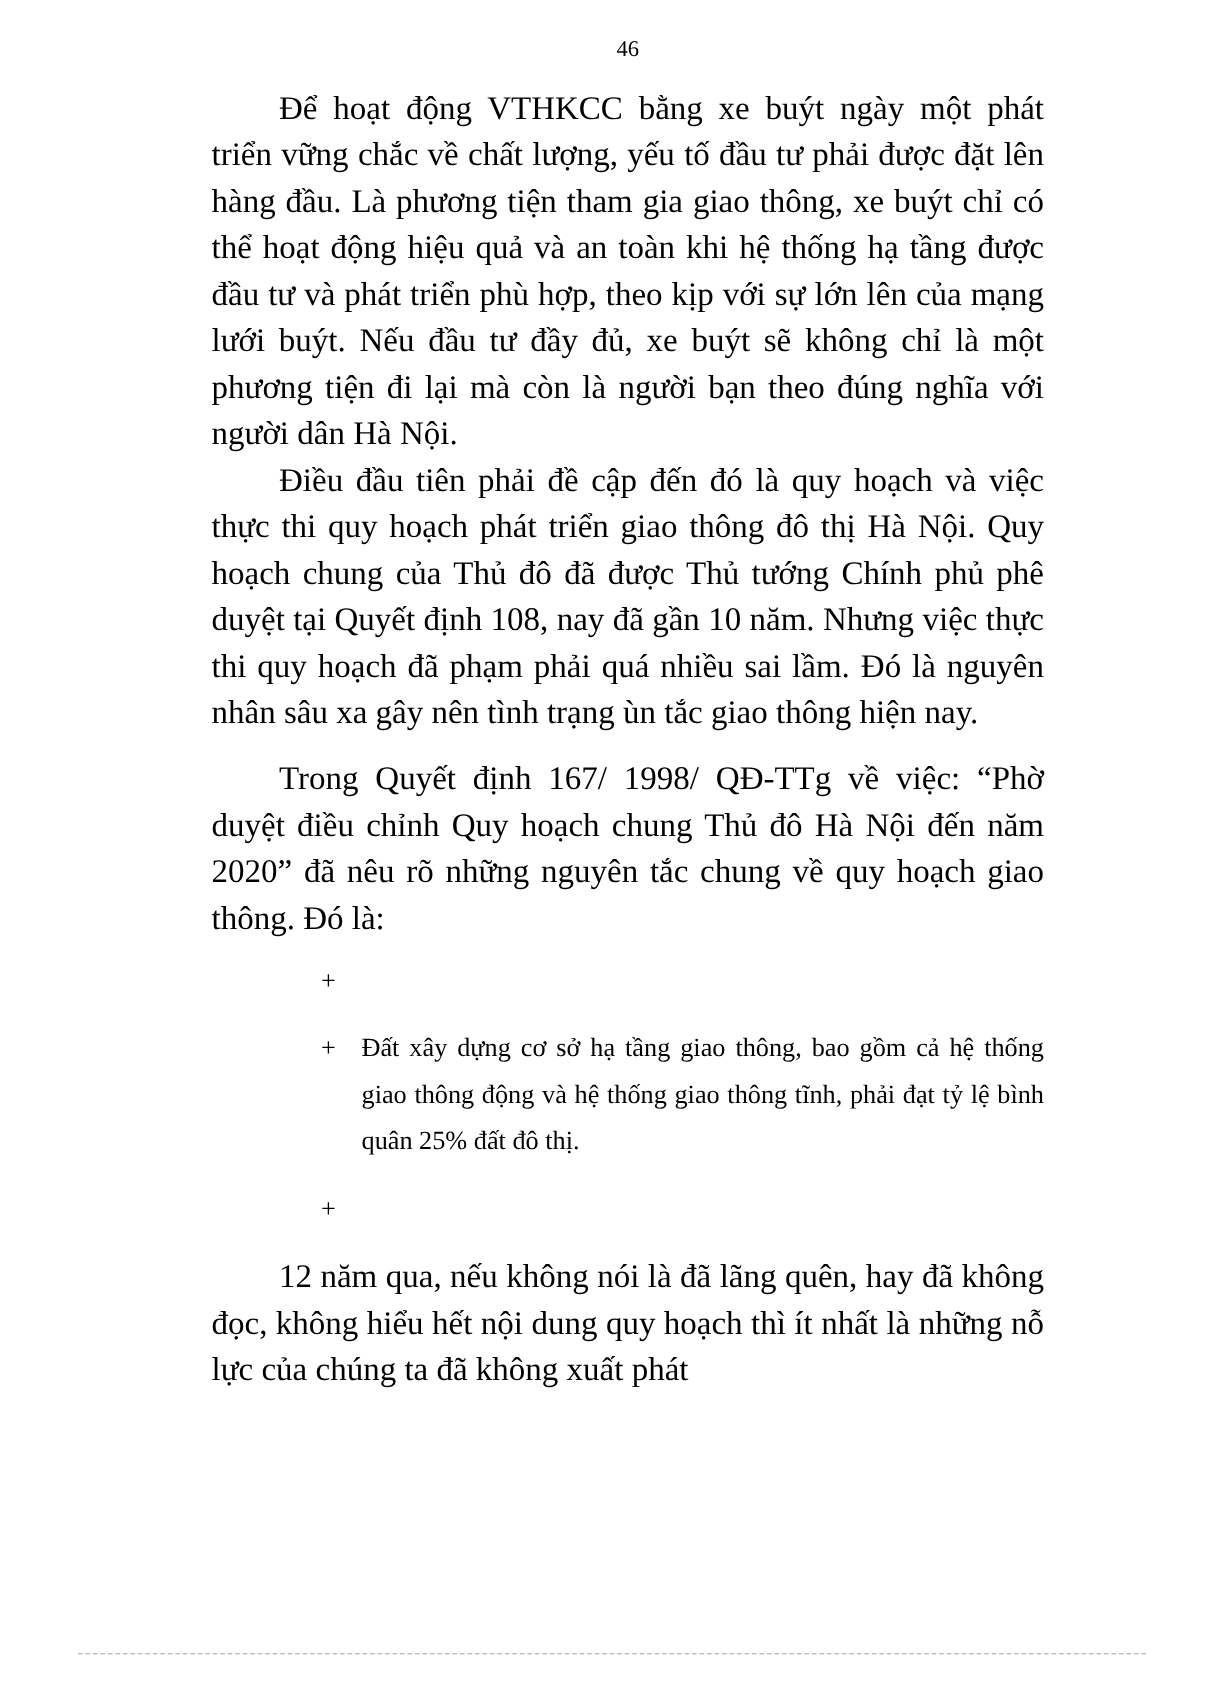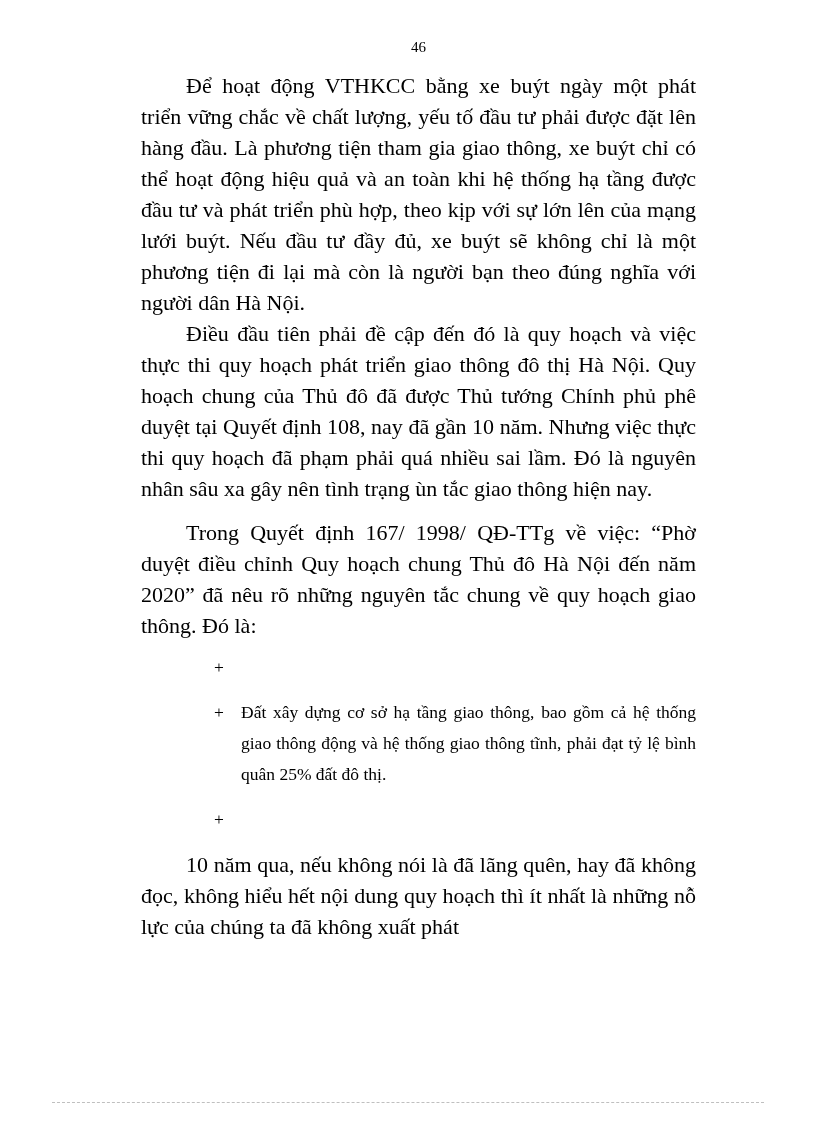--- a/index.html
+++ b/index.html
@@ -7,21 +7,21 @@
     padding: 0;
     background: #ffffff;
   }
   .page {
     position: relative;
     width: 728px;
     height: 1123px;
     margin: 0 auto;
     background: #ffffff;
     box-sizing: border-box;
-    padding: 38px 76px 0 97px;
+    padding: 24px 76px 0 97px;
     font-family: "Liberation Serif", "DejaVu Serif", serif;
     color: #000000;
     overflow: hidden;
   }
   .page-number {
     text-align: center;
     font-size: 15px;
     line-height: 18px;
     margin-bottom: 14px;
   }
@@ -100,17 +100,17 @@
       <span class="bullet-marker">+</span>
       <span class="bullet-text">Đất xây dựng cơ sở hạ tầng giao thông, bao gồm cả hệ thống giao thông động và hệ thống giao thông tĩnh, phải đạt tỷ lệ bình quân 25% đất đô thị.</span>
     </div>
 
     <div class="bullet-item">
       <span class="bullet-marker">+</span>
     </div>
 
   </div>
 
-  <p class="para indent closing-para">10 năm qua, nếu không nói là đã lãng quên, hay đã không đọc, không hiểu hết nội dung quy hoạch thì ít nhất là những nỗ lực của chúng ta đã không xuất phát</p>
+  <p class="para indent closing-para">12 năm qua, nếu không nói là đã lãng quên, hay đã không đọc, không hiểu hết nội dung quy hoạch thì ít nhất là những nỗ lực của chúng ta đã không xuất phát</p>
 
   <div class="footer-rule"></div>
 
 </div>
 
 </body></html>

